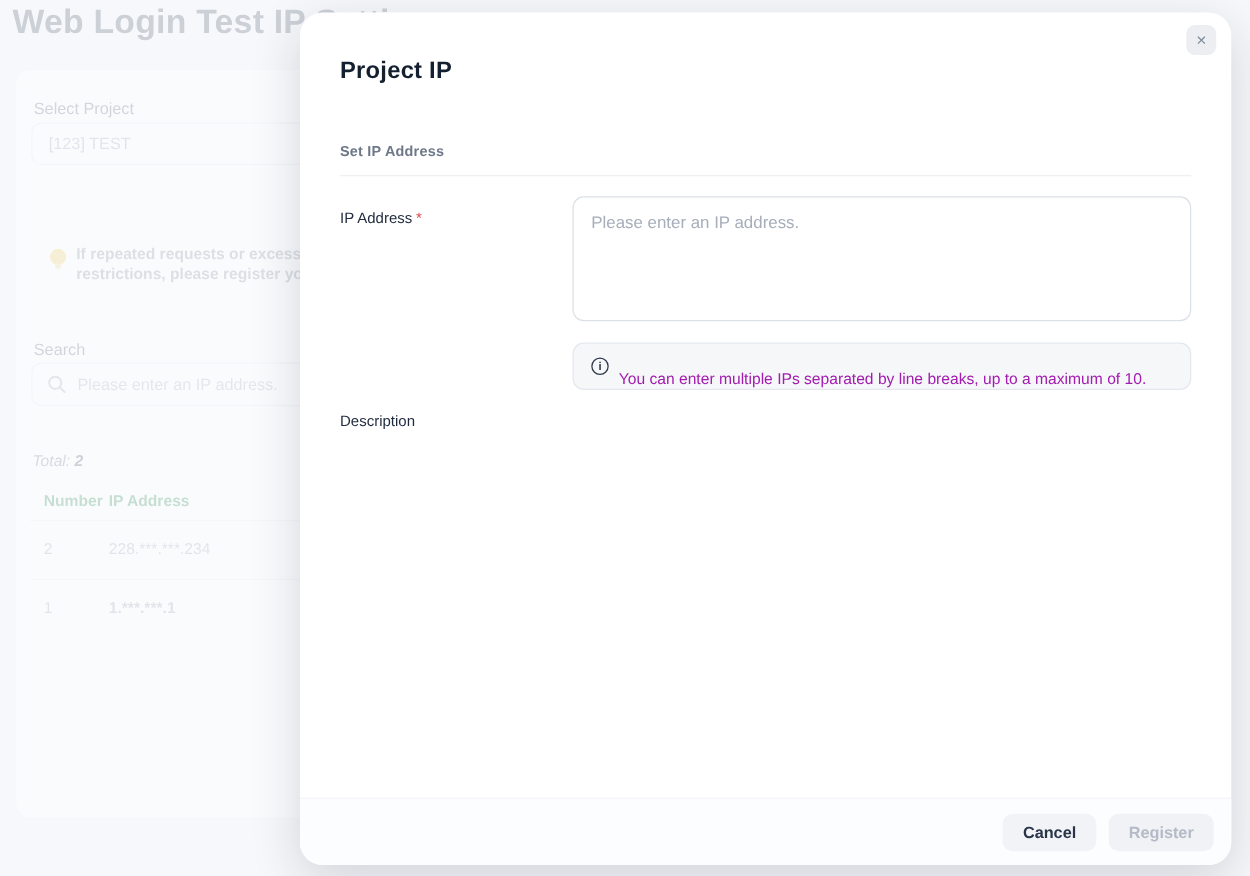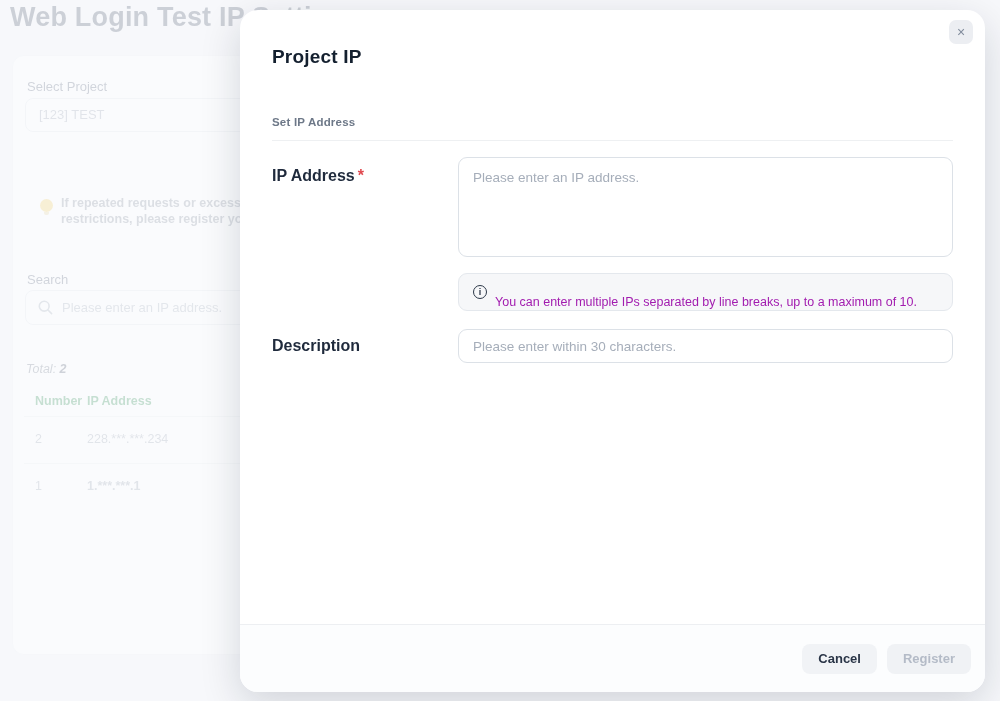--- a/index.html
+++ b/index.html
@@ -68,21 +68,21 @@
   }
   .modal-title {
     padding:36px 32px 0; font-size:19px; font-weight:800; color:#14202f; letter-spacing:.2px;
   }
   .modal-section { margin:26px 32px 0; }
   .section-label { font-size:11.5px; font-weight:700; color:#6d7888; letter-spacing:.2px;margin-top:48px; }
   .section-divider { margin-top:12px; height:1px; background:#eef0f2; }
 
   .modal-body { padding:16px 32px 0; }
   .form-row { display:grid; grid-template-columns:154px 1fr; column-gap:32px; }
-  .form-label { font-size:16px; font-weight:700; color:#1f2a3c; padding-top:10px; }
+  .form-label { font-size:12px; font-weight:400; color:#1f2a3c; padding-top:10px; }
   .form-label.center { padding-top:0; align-self:center; }
   .required { color:#e0484e; margin-left:3px; }
 
   .ip-textarea {
     width:100%; height:100px; resize:none;
     border:1px solid #dce1e7; border-radius:9px;
     padding:12px 14px; font-family:"Liberation Sans", sans-serif;
     font-size:13.5px; color:#33405a; outline:none;
   }
   .ip-textarea::placeholder, .desc-input::placeholder { color:#a6aeba; }
@@ -98,21 +98,21 @@
   }
   .note-text { font-size:12.5px; color:#a21caf;margin-top:19px; }
   .row-desc { margin-top:18px; }
   .desc-input {
     width:100%; height:34px; border:1px solid #dce1e7; border-radius:9px;
     padding:0 14px; font-family:"Liberation Sans", sans-serif;
     font-size:13.5px; color:#33405a; outline:none;
   }
 
   .modal-footer {
-    position:absolute; left:0; right:0; bottom:0; height:68px;
+    position:absolute; left:0; right:0; bottom:0; height:54px;
     border-top:1px solid #edeff2; background:#fcfdfe;
     border-radius:0 0 18px 18px;
     display:flex; align-items:center; justify-content:flex-end; gap:10px; padding:0 14px;
   }
   .btn {
     height:30px; padding:0 16px; border:none; border-radius:8px;
     font-family:"Liberation Sans", sans-serif; font-size:13px; font-weight:700; cursor:pointer;
   }
   .btn-cancel { background:#f1f3f6; color:#2a3547; }
   .btn-register { background:#f0f2f5; color:#b4bbc7; cursor:default; }
@@ -185,23 +185,20 @@
         <textarea class="ip-textarea" placeholder="Please enter an IP address." style=""></textarea>
         <div class="note-box">
           <span class="info-icon">i</span>
           <span class="note-text">You can enter multiple IPs separated by line breaks, up to a maximum of 10.</span>
         </div>
       </div>
     </div>
 
     <div class="form-row row-desc">
       <div class="form-label center">Description</div>
-      <div>
-        <input class="desc-input" type="text" placeholder="Please enter within 30 characters." style="">
-      </div>
     </div>
   </div>
 
   <div class="modal-footer">
     <button class="btn btn-cancel">Cancel</button>
     <button class="btn btn-register" disabled="">Register</button>
   </div>
 </div>
 
 </body></html>

